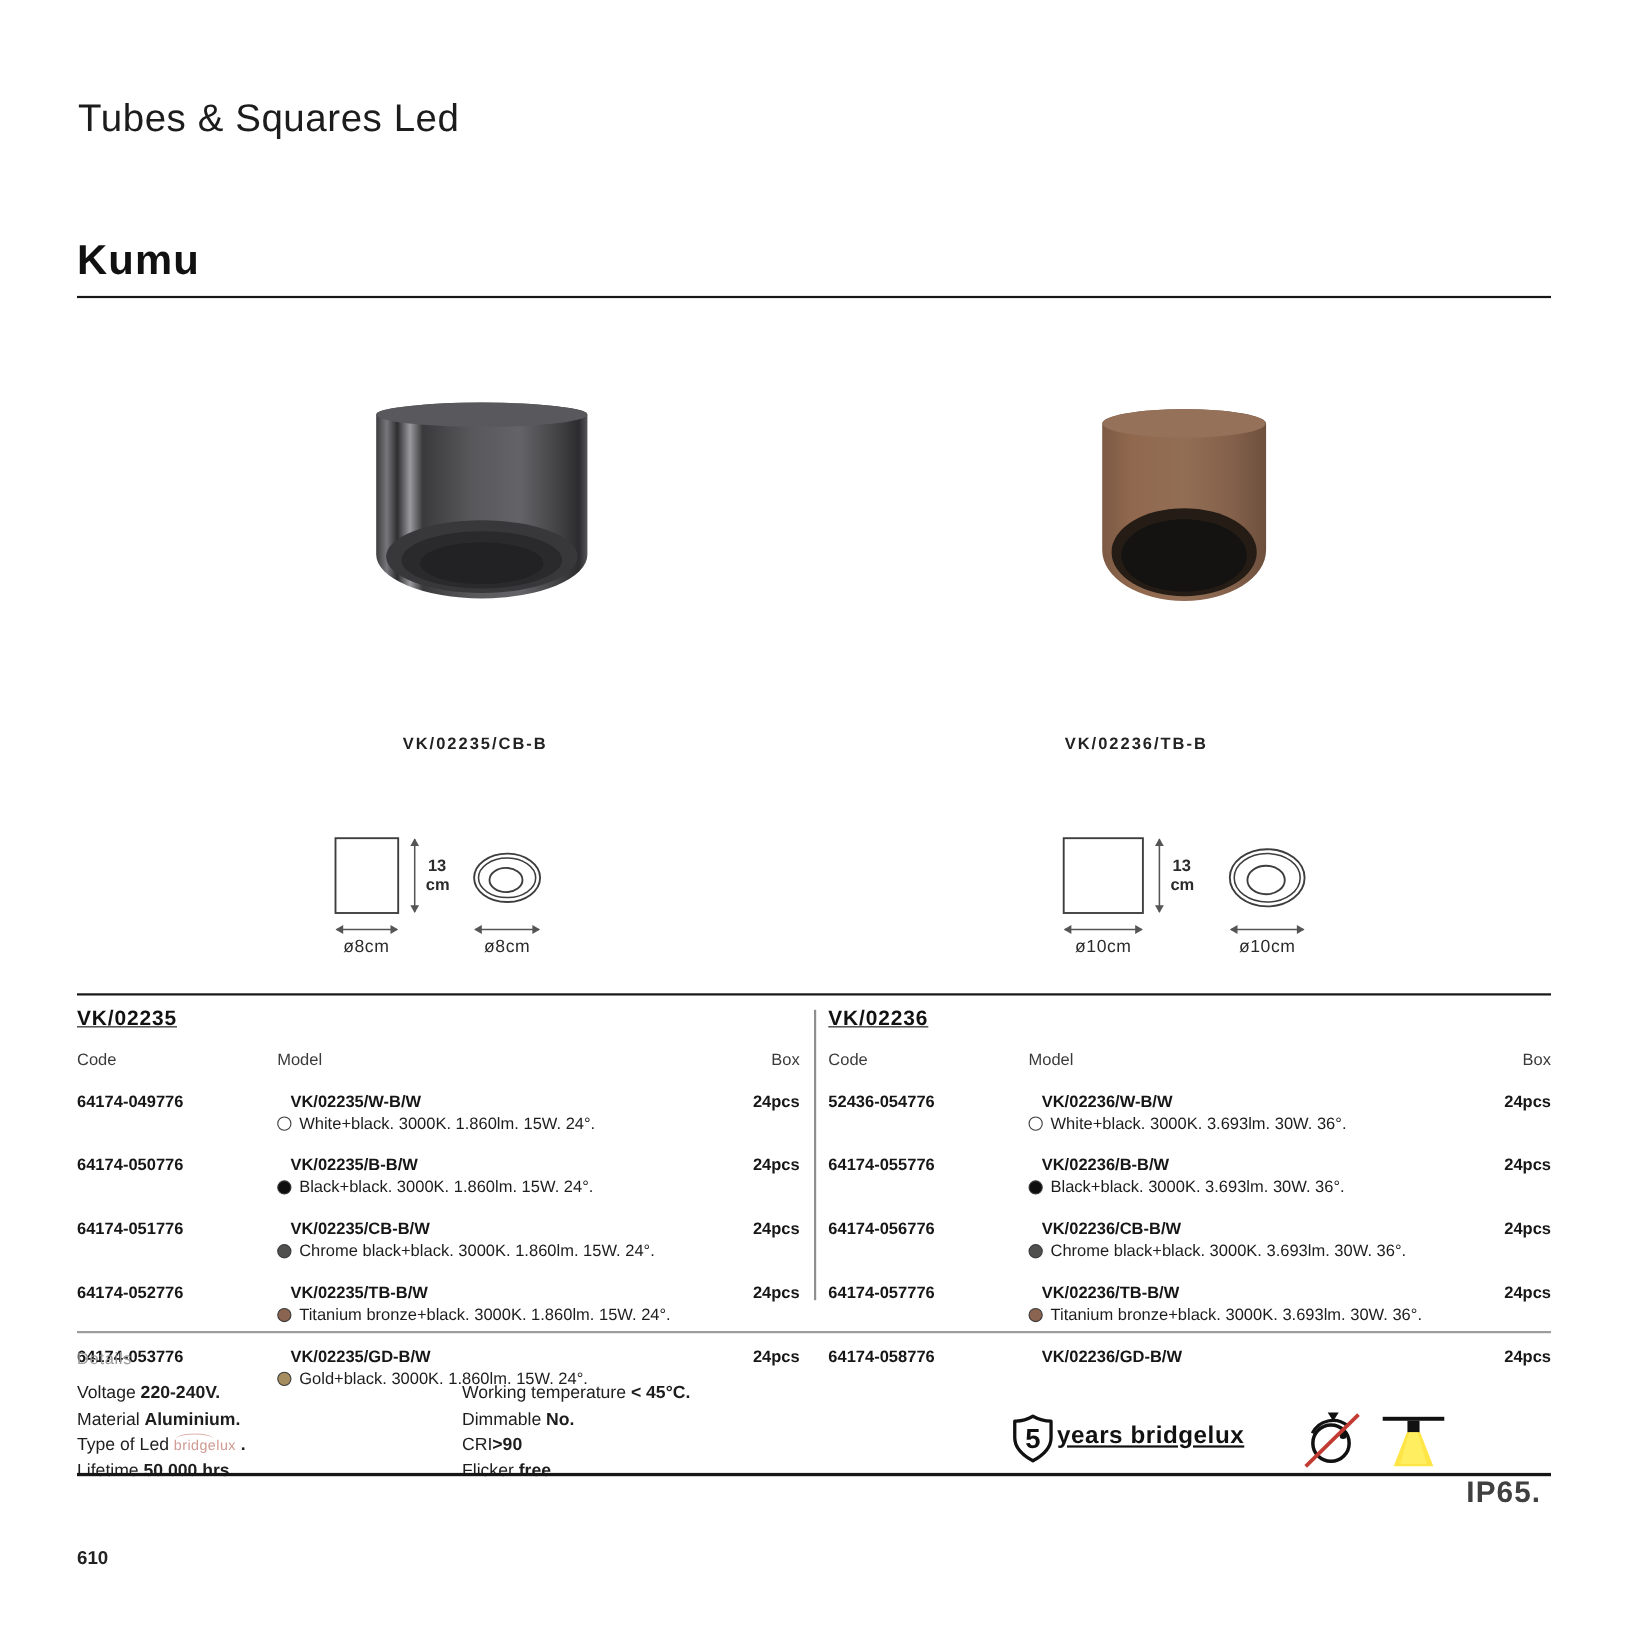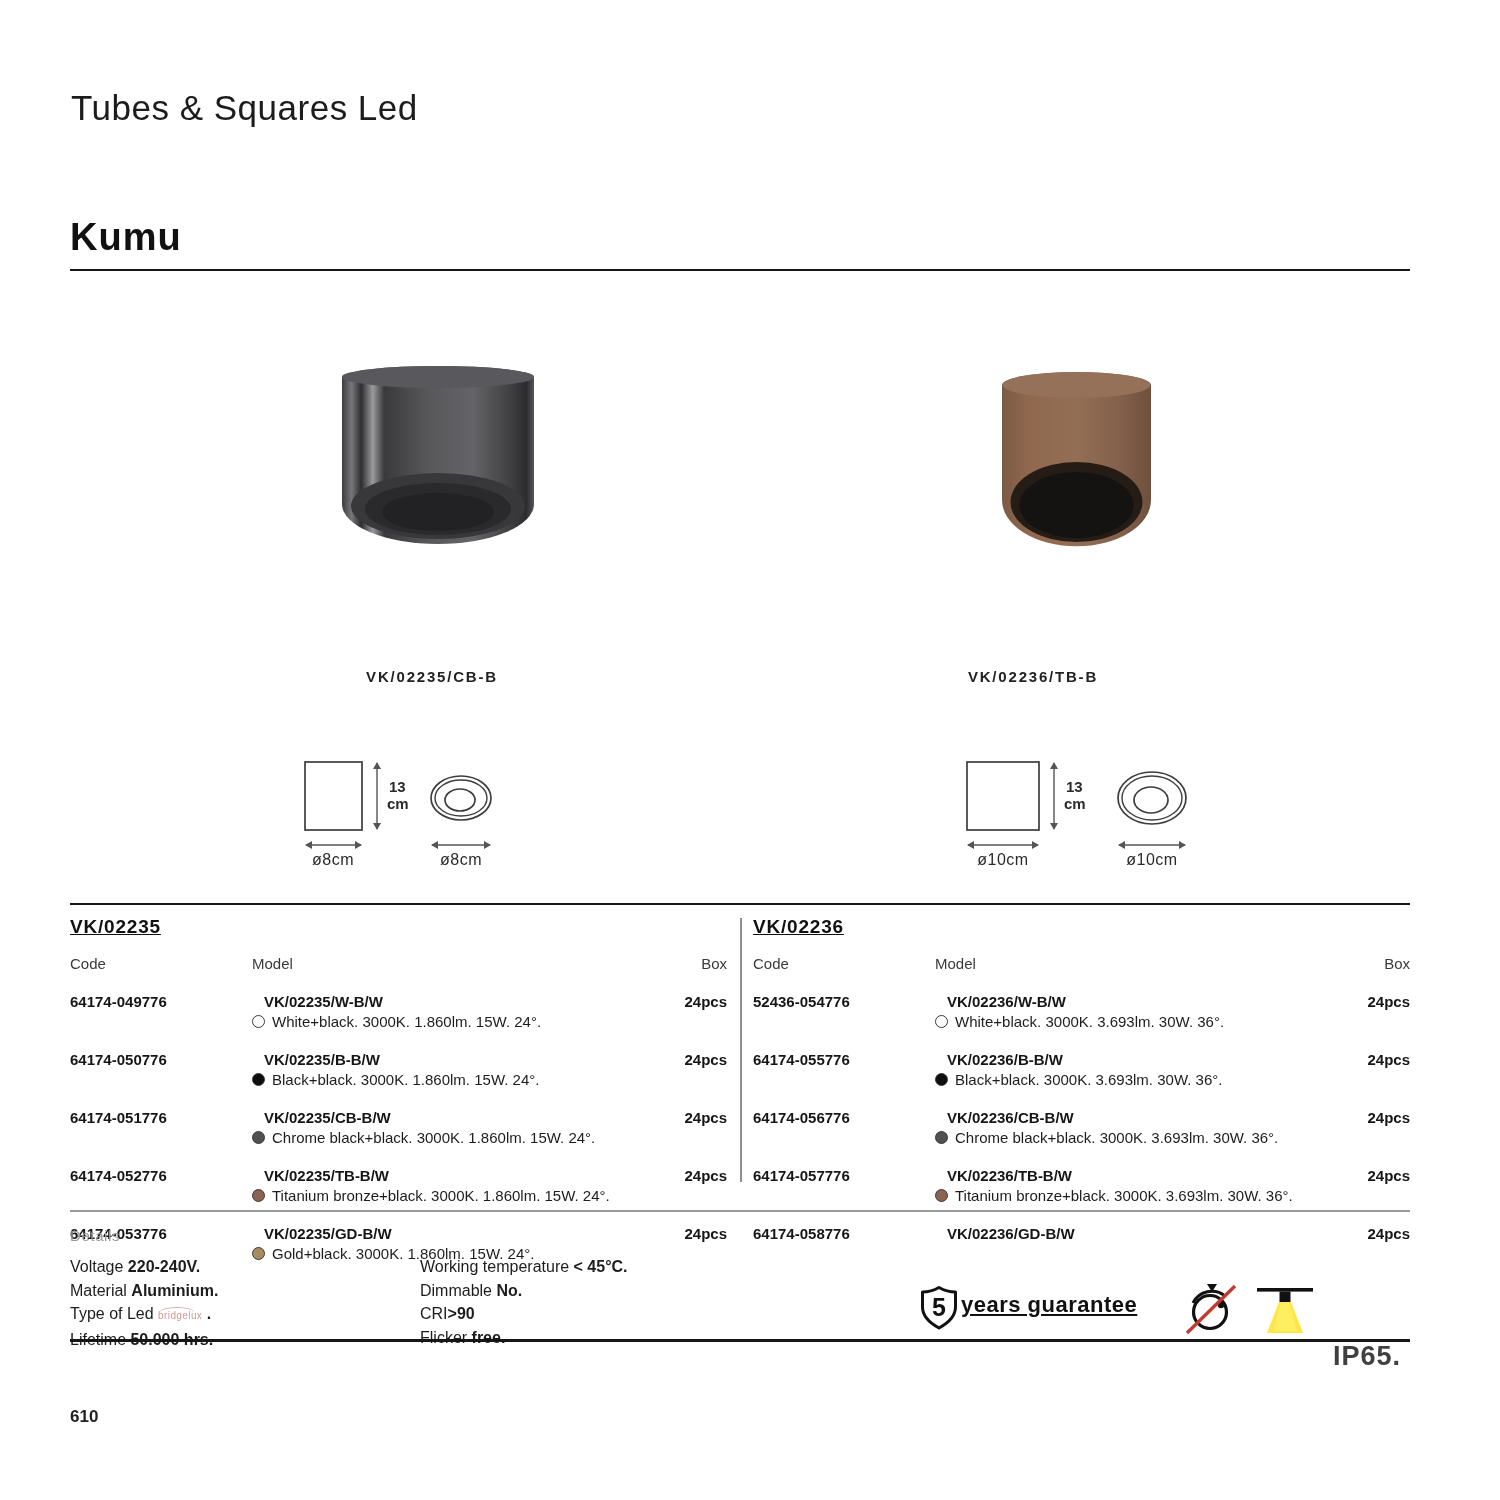--- a/index.html
+++ b/index.html
@@ -41,21 +41,21 @@
   .row-l2 { display:flex; align-items:center; margin-top:3px; padding-left:182px; color:#1d1d1d; }
   .dot { width:13px; height:13px; border-radius:50%; border:1.6px solid #3a3a3a; margin-right:7px; flex:none; box-sizing:border-box; }
 
   
   .rule-details { left:70px; top:1210px; width:1340px; height:2px; background:#9c9c9c; }
   .details-label { left:70px; top:1227px; font-size:15px; color:#999; letter-spacing:0.6px; }
   .details-col { font-size:16px; line-height:23.5px; color:#1d1d1d; }
   .details-left { left:70px; top:1255px; }
   .details-right { left:420px; top:1255px; }
   .dv { font-weight:700; }
-  .bridgelux-logo { color:#cf9a92; font-size:10px; letter-spacing:0.4px; position:relative; }
+  .bridgelux-logo { color:#cf9a92; font-size:13px; letter-spacing:0.4px; position:relative; }
   .bridgelux-logo::after { content:""; position:absolute; left:2px; top:-3px; width:34px; height:10px; border-top:1px solid #d8a89f; border-radius:50%; }
 
   
   .guarantee-text { left:961px; top:1292px; font-size:22px; font-weight:700; text-decoration:underline; letter-spacing:0.5px; color:#111; }
   .ip-label { left:1333px; top:1341px; font-size:27px; font-weight:700; color:#404040; letter-spacing:1px; }
   .rule-bottom { left:70px; top:1339px; width:1340px; height:3px; background:#161616; }
   .page-number { left:70px; top:1407px; font-size:17px; font-weight:700; color:#222; }
 </style>
 </head>
 <body>
@@ -287,21 +287,21 @@
   <div><span>Working temperature </span><span class="dv">&lt; 45°C.</span></div>
   <div><span>Dimmable </span><span class="dv">No.</span></div>
   <div><span>CRI</span><span class="dv">&gt;90</span></div>
   <div><span>Flicker </span><span class="dv">free.</span></div>
 </div>
 
 <svg class="abs" style="left:918px; top:1285px;" width="42" height="46" viewBox="0 0 42 46">
   <path d="M 4.5 7 Q 13 7 21 2.5 Q 29 7 37.5 7 L 37.5 22 Q 37.5 34 21 43 Q 4.5 34 4.5 22 Z" fill="none" stroke="#111" stroke-width="3" stroke-linejoin="round"></path>
   <text x="21" y="31" text-anchor="middle" style="font-size:25px; font-weight:700; fill:#111;">5</text>
 </svg>
-<div class="abs guarantee-text">years guarantee</div>
+<div class="abs guarantee-text">years bridgelux</div>
 
 <svg class="abs" style="left:1180px; top:1276px;" width="64" height="62" viewBox="0 0 64 62">
   <circle cx="30" cy="36" r="16.5" fill="none" stroke="#111" stroke-width="3.2"></circle>
   <circle cx="41" cy="29" r="3.2" fill="#111"></circle>
   <path d="M 13 27 A 21 21 0 0 1 45 20" fill="none" stroke="#111" stroke-width="3"></path>
   <polygon points="27,8 37,8 32,16" fill="#111"></polygon>
   <line x1="7" y1="57" x2="55" y2="10" stroke="#c23b33" stroke-width="3.4"></line>
 </svg>
 
 <svg class="abs" style="left:1255px; top:1281px;" width="60" height="56" viewBox="0 0 60 56">

